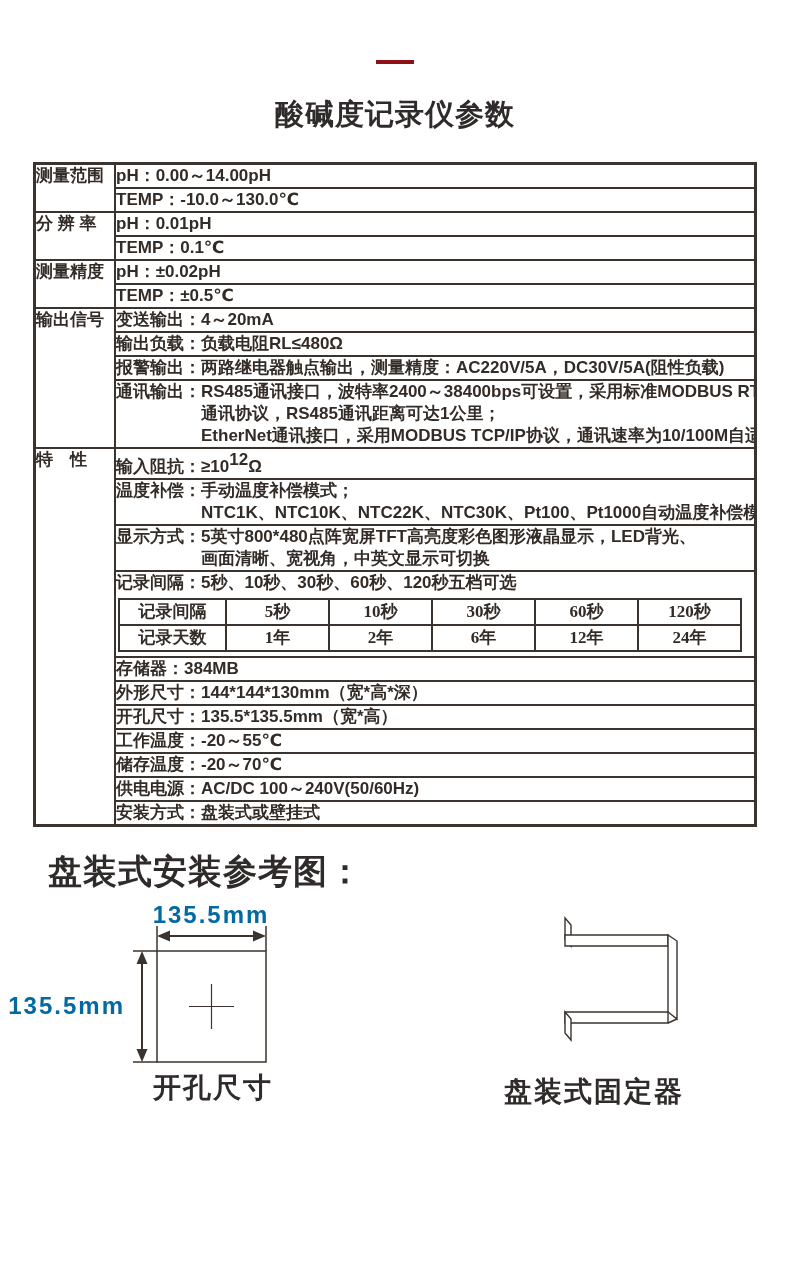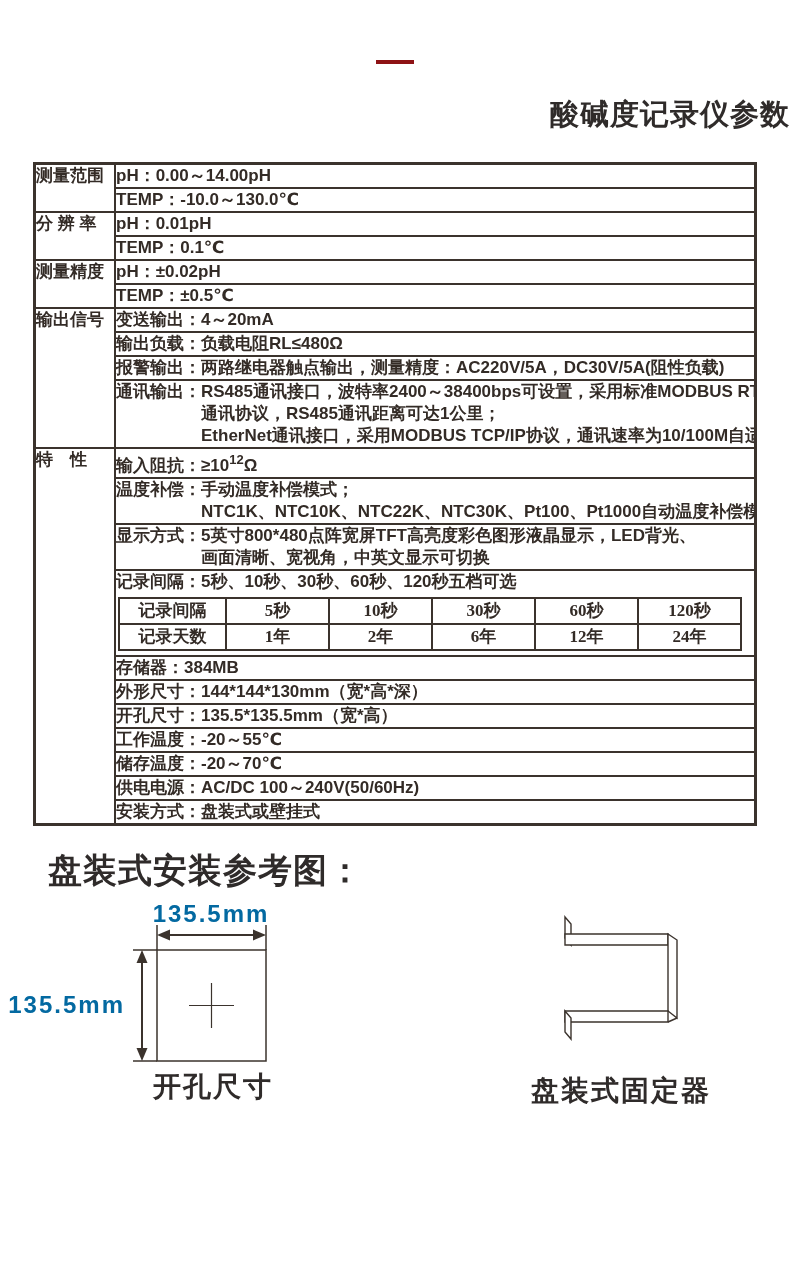--- a/index.html
+++ b/index.html
@@ -12,21 +12,21 @@
   .hdr{ text-align:center; padding-top:30px; }
   .title{
     font-size:74px; line-height:84px; font-weight:900; color:#2f2b2a;
     letter-spacing:5px; margin:0;
   }
   .red-divider{
     width:38px; height:4px; margin:30px auto 0 auto; background:#8e1215;
   }
   .subtitle{
     font-size:29px; line-height:36px; font-weight:bold; color:#2f2b2a;
-    letter-spacing:1px; margin:32px 0 0 0;text-align:right;
+    letter-spacing:1px; margin:32px 0 0 0;
   }
   
   table.spec{
     border-collapse:collapse; table-layout:fixed;
     width:724px; margin:30px 0 0 33px;
     border:3px solid #3b332d;
   }
   table.spec th, table.spec td{
     border:2px solid #3b332d; padding:0; overflow:hidden;
   }
@@ -34,21 +34,21 @@
     width:78px; vertical-align:top; text-align:left;
     font-size:17px; font-weight:bold; padding:3px 2px 0 2px; line-height:22px;
     white-space:nowrap;
   }
   td.spec-value{
     vertical-align:top; padding:2px 2px 2px 8px;
     font-size:17px; font-weight:bold;
   }
   td.spec-value .line{ line-height:22px; white-space:nowrap; }
   td.spec-value .line.hang{ padding-left:85px; }
-  td.spec-value sup{ font-size:13px; }
+  td.spec-value sup{ font-size:17px; }
   
   table.record{
     border-collapse:collapse; table-layout:fixed;
     width:624px; margin:4px 0 4px 2px; border:2px solid #3b332d;
   }
   table.record td{
     border:2px solid #3b332d; text-align:center;
     font-size:17px; font-weight:bold; height:24px; line-height:24px;
     padding:0; white-space:nowrap;font-family:Liberation Serif, serif;
   }
@@ -64,21 +64,21 @@
     position:absolute; font-size:24px; font-weight:bold; color:#0369a1;
     letter-spacing:2px; white-space:nowrap;
   }
   .dim-label.top{ left:211px; top:74px; transform:translateX(-50%); }
   .dim-label.left{ left:133px; top:165px; transform:translateX(-100%); padding-right:8px; }
   .diagram-caption{
     position:absolute; font-size:28px; font-weight:bold; color:#2f2b2a;
     letter-spacing:2px; white-space:nowrap; transform:translateX(-50%);
   }
   .diagram-caption.cutout{ left:213px; top:242px; }
-  .diagram-caption.bracket{ left:621px; top:246px; }
+  .diagram-caption.bracket{ left:594px; top:246px; }
   svg.overlay{ position:absolute; left:0; top:0; }
 </style>
 </head>
 <body>
 
 <div class="hdr">
   <div class="red-divider"></div>
   <h2 class="subtitle">酸碱度记录仪参数</h2>
 </div>
 

